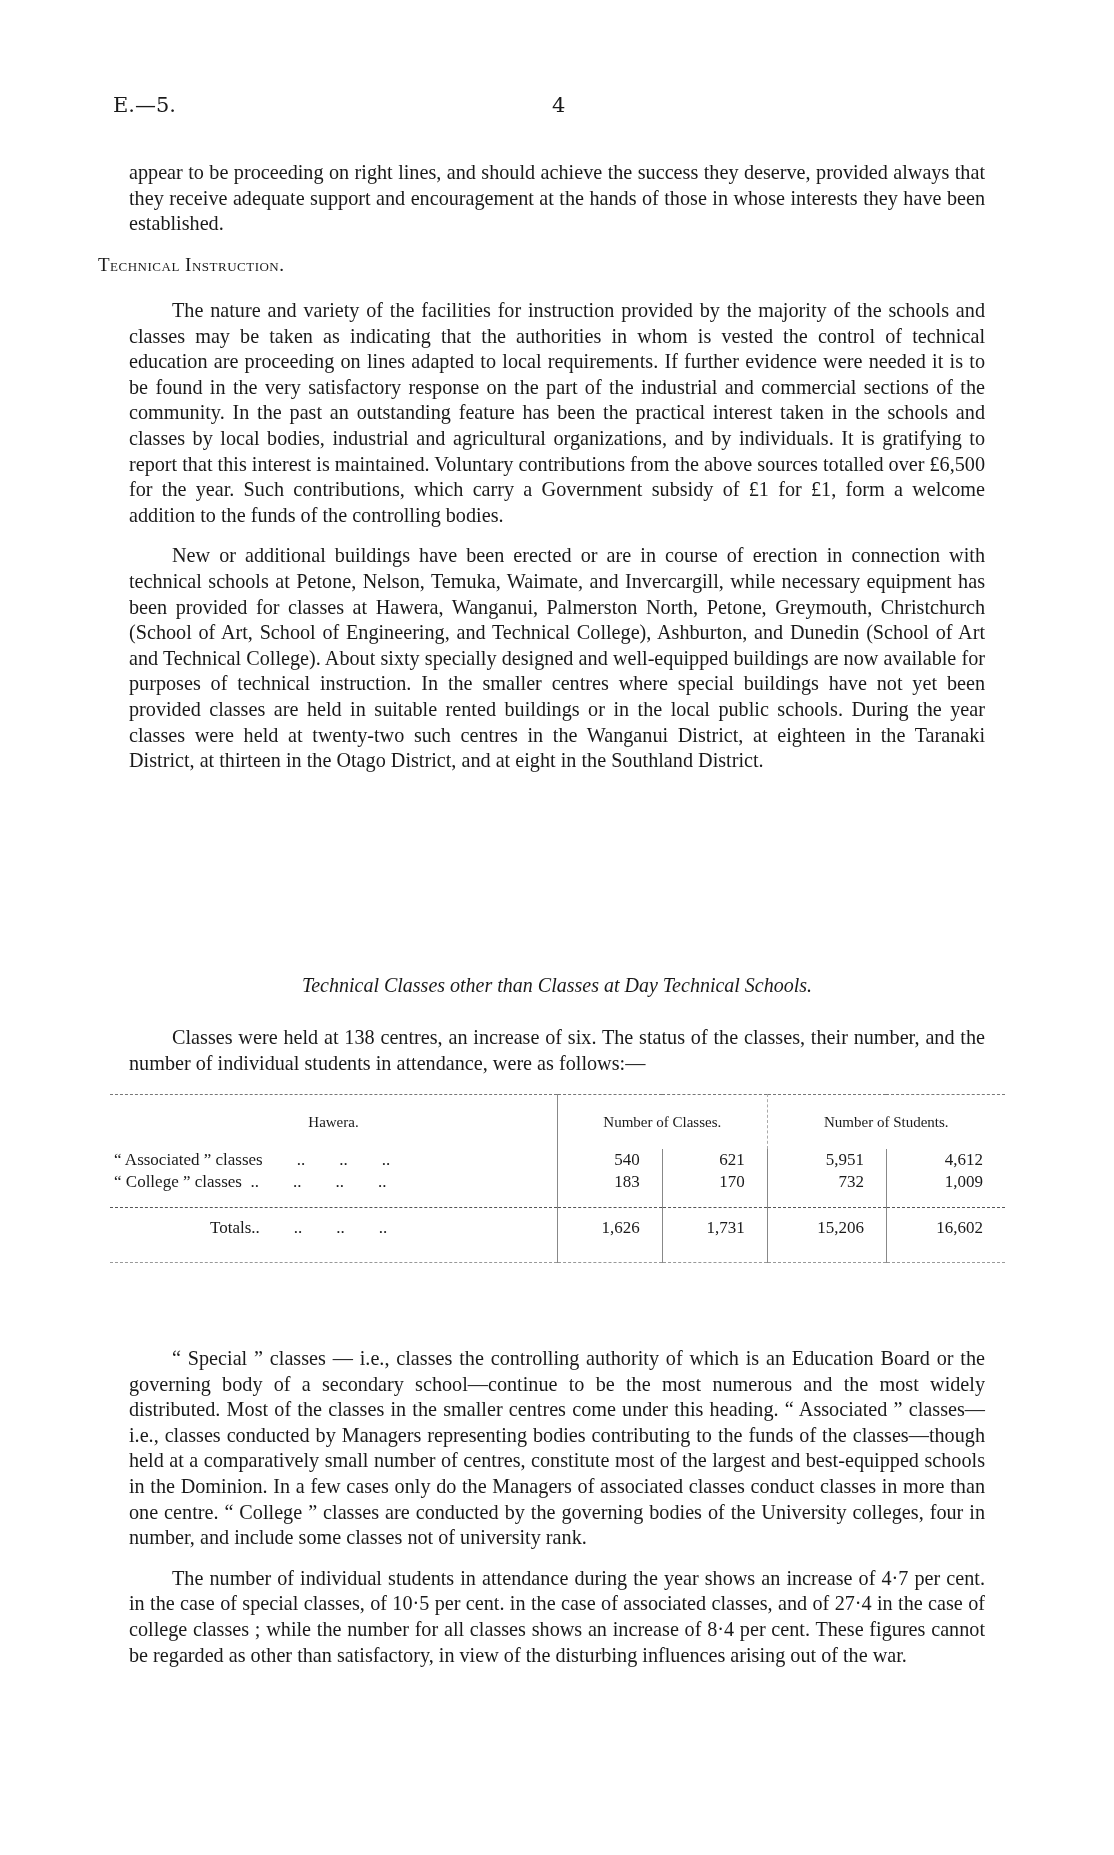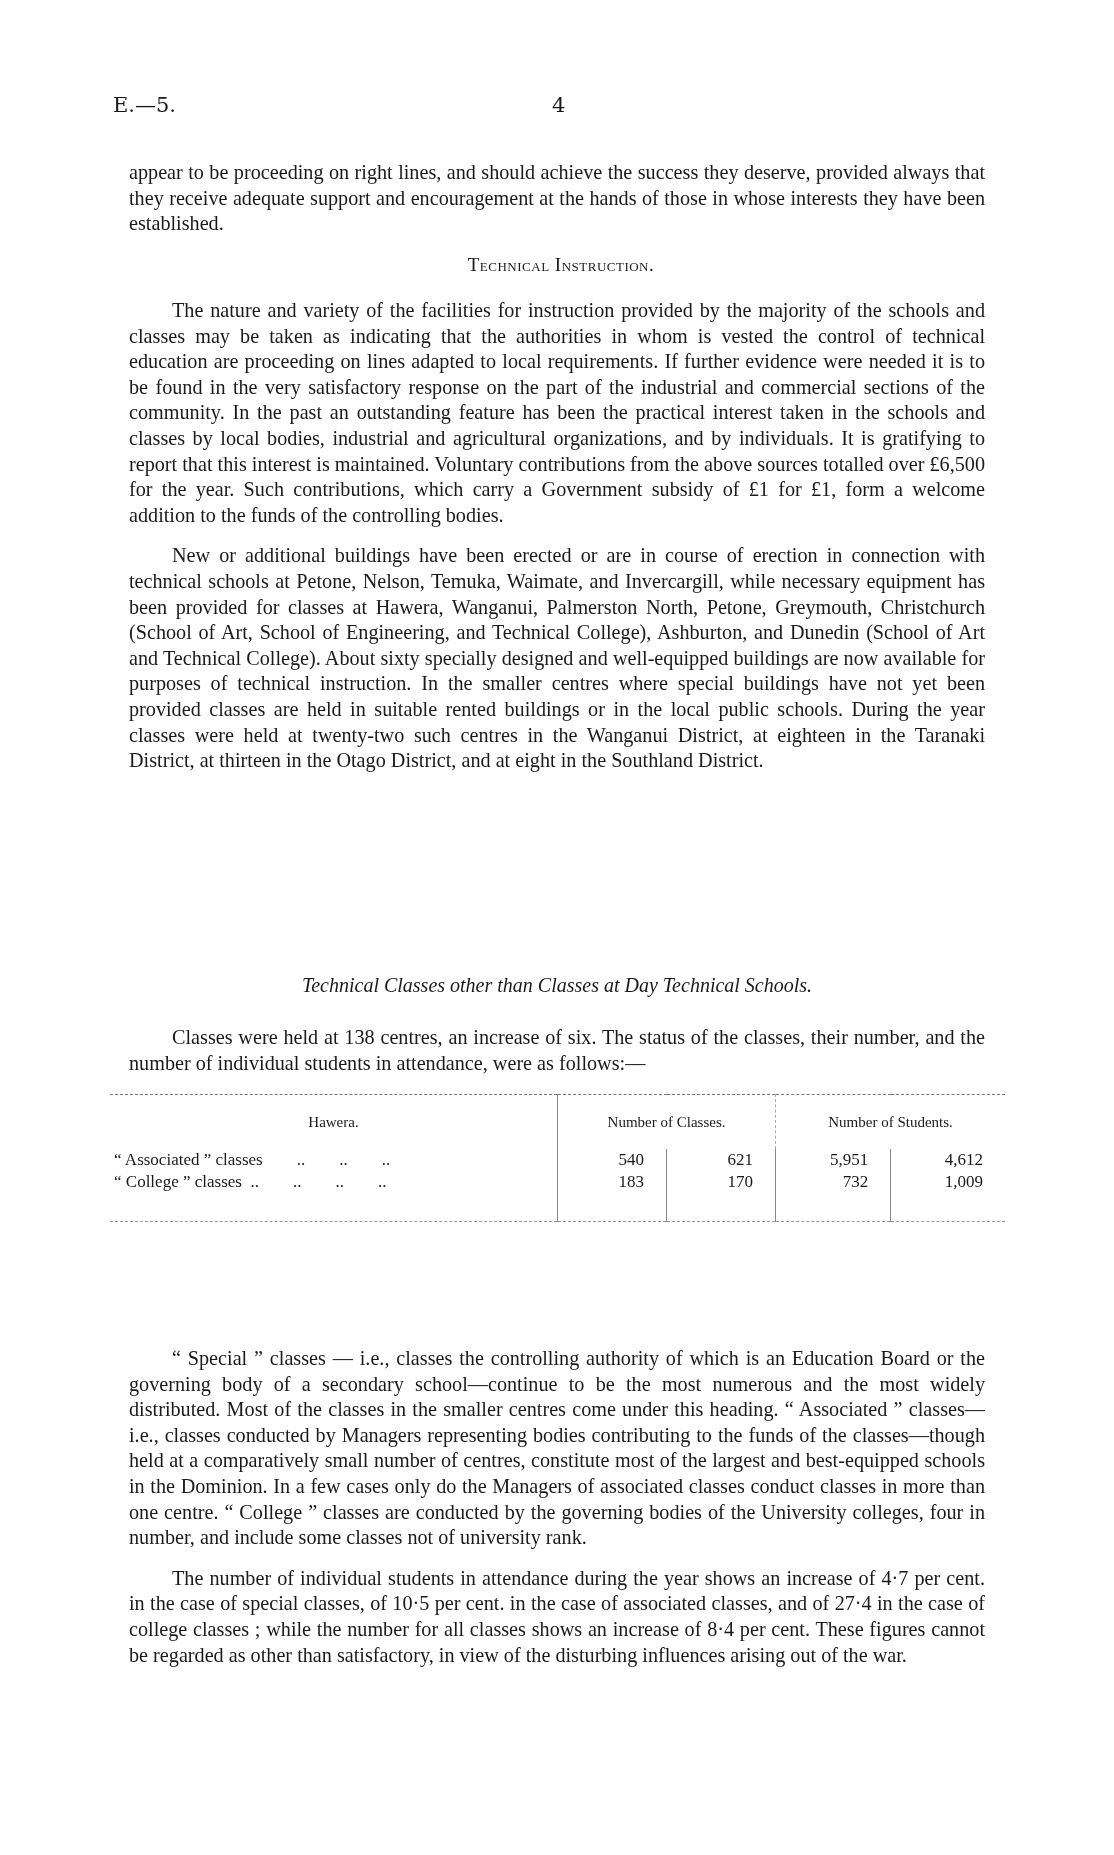--- a/index.html
+++ b/index.html
@@ -5,21 +5,21 @@
   html, body { margin:0; padding:0; background:#fff; }
   body { width:1114px; height:1855px; position:relative; overflow:hidden;
          font-family:"DejaVu Serif","Liberation Serif",serif; color:#1a1a1a; }
   .hdr { position:absolute; top:93px; font-size:21px; }
   .hdr-left { left:113px; }
   .hdr-num { left:552px; }
   .blk { position:absolute; left:114px; width:886px; font-family:"Liberation Serif",serif;
          font-size:20.2px; line-height:25.6px; text-align:justify; }
   .blk p { margin:15px; text-indent:0; }
   .blk p.ind { text-indent:43px; }
-  .heading { position:absolute; left:118px; width:886px; text-align:center;
+  .heading { position:absolute; left:98px; width:886px; 
              font-family:"Liberation Serif",serif; font-size:19px; font-variant:small-caps; letter-spacing:0.5px; }
   .subheading { position:absolute; left:114px; width:886px; text-align:center;
                 font-family:"Liberation Serif",serif; font-style:italic; font-size:20px; }
   .tbl { position:absolute; left:110px; top:1094px; width:895px; font-family:"Liberation Serif",serif; }
   table { border-collapse:collapse; width:100%; font-size:17px; }
   th { font-weight:normal; font-size:15px; height:54px; vertical-align:middle; }
   .tline-top { border-top:1px dashed #777; }
   .tline-mid { border-top:1px dashed #888; }
   td, th { padding:0; }
   .vb { border-left:1px solid #888; }
@@ -77,20 +77,27 @@
       <td class="num vb">732</td>
       <td class="num vb">1,009</td>
     </tr>
     <tr style="height:14px;">
           <td></td>
           <td class="vb"></td>
           <td class="vb"></td>
           <td class="vb"></td>
           <td class="vb"></td>
         </tr>
+    <tr class="tot">
+      <td class="lbl"><span>Totals</span><span class="dots">..        ..        ..        ..</span></td>
+      <td class="num vb">1,626</td>
+      <td class="num vb">1,731</td>
+      <td class="num vb">15,206</td>
+      <td class="num vb">16,602</td>
+    </tr>
     <tr class="bottom">
           <td></td>
           <td class="vb"></td>
           <td class="vb"></td>
           <td class="vb"></td>
           <td class="vb"></td>
         </tr>
   </tbody>
     </table>
 </div>

